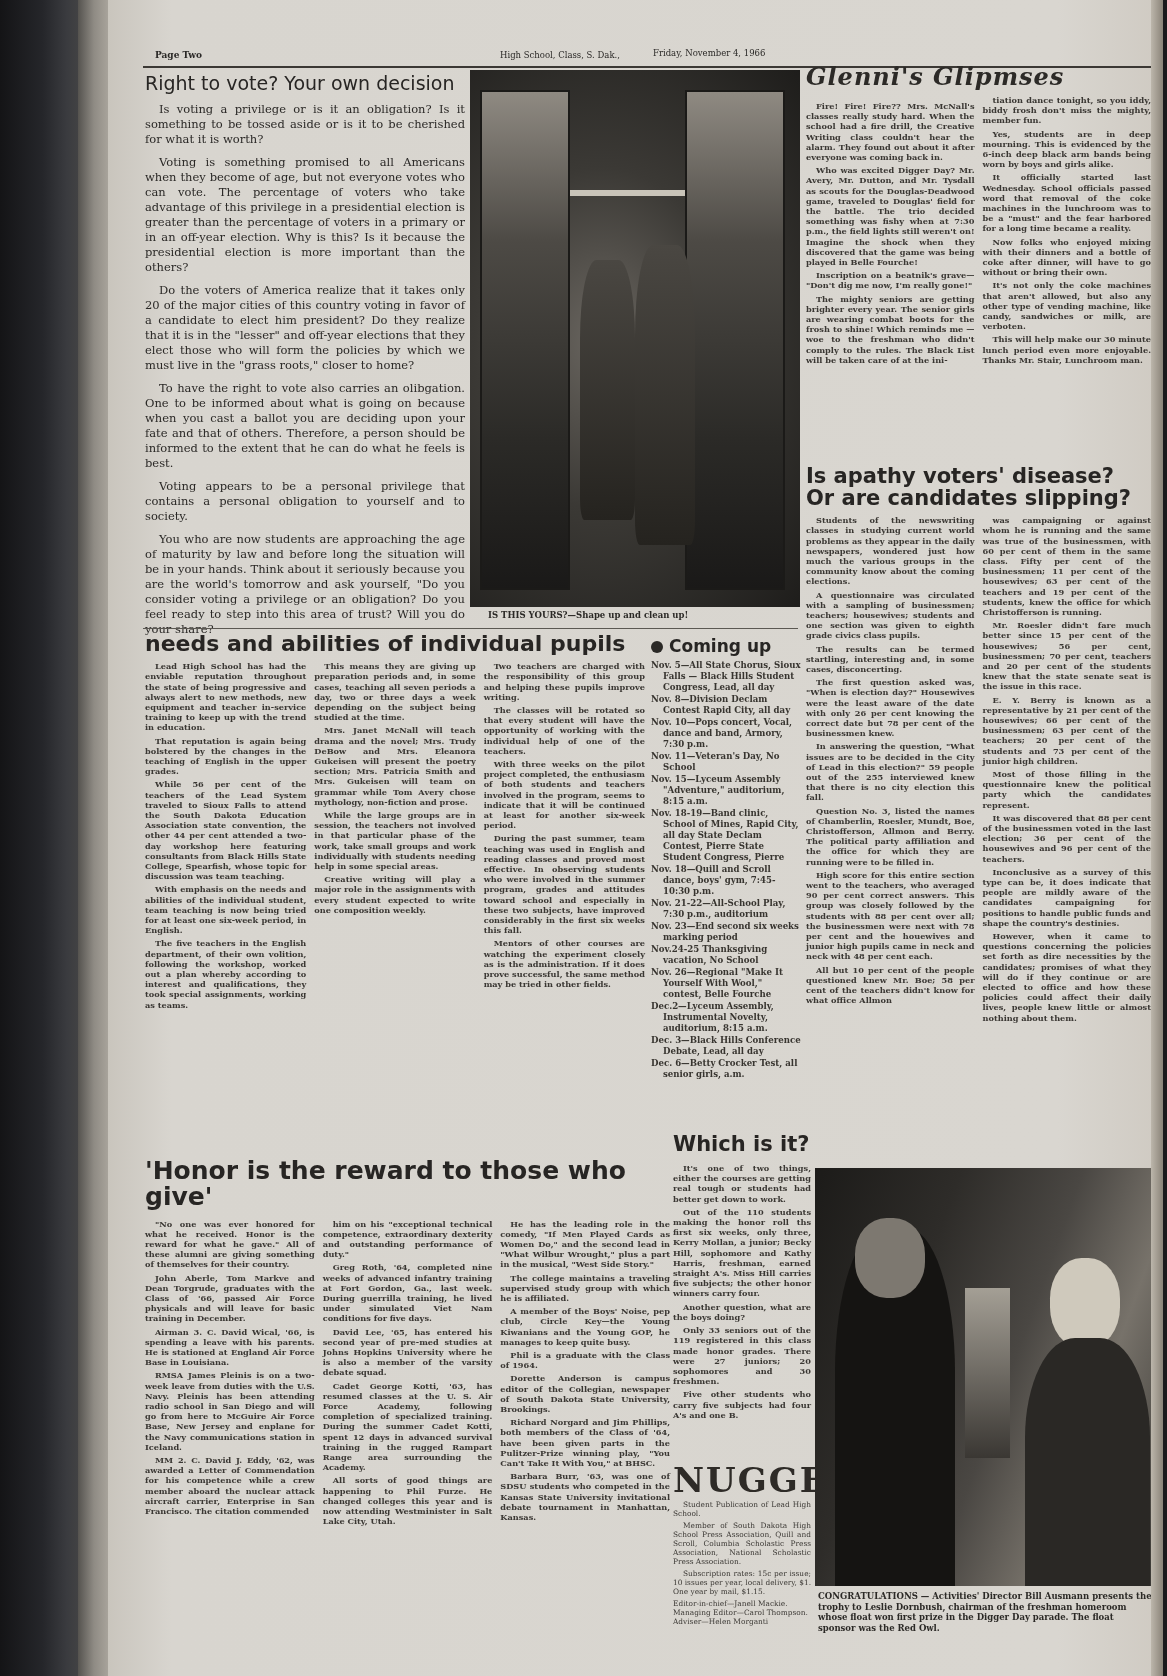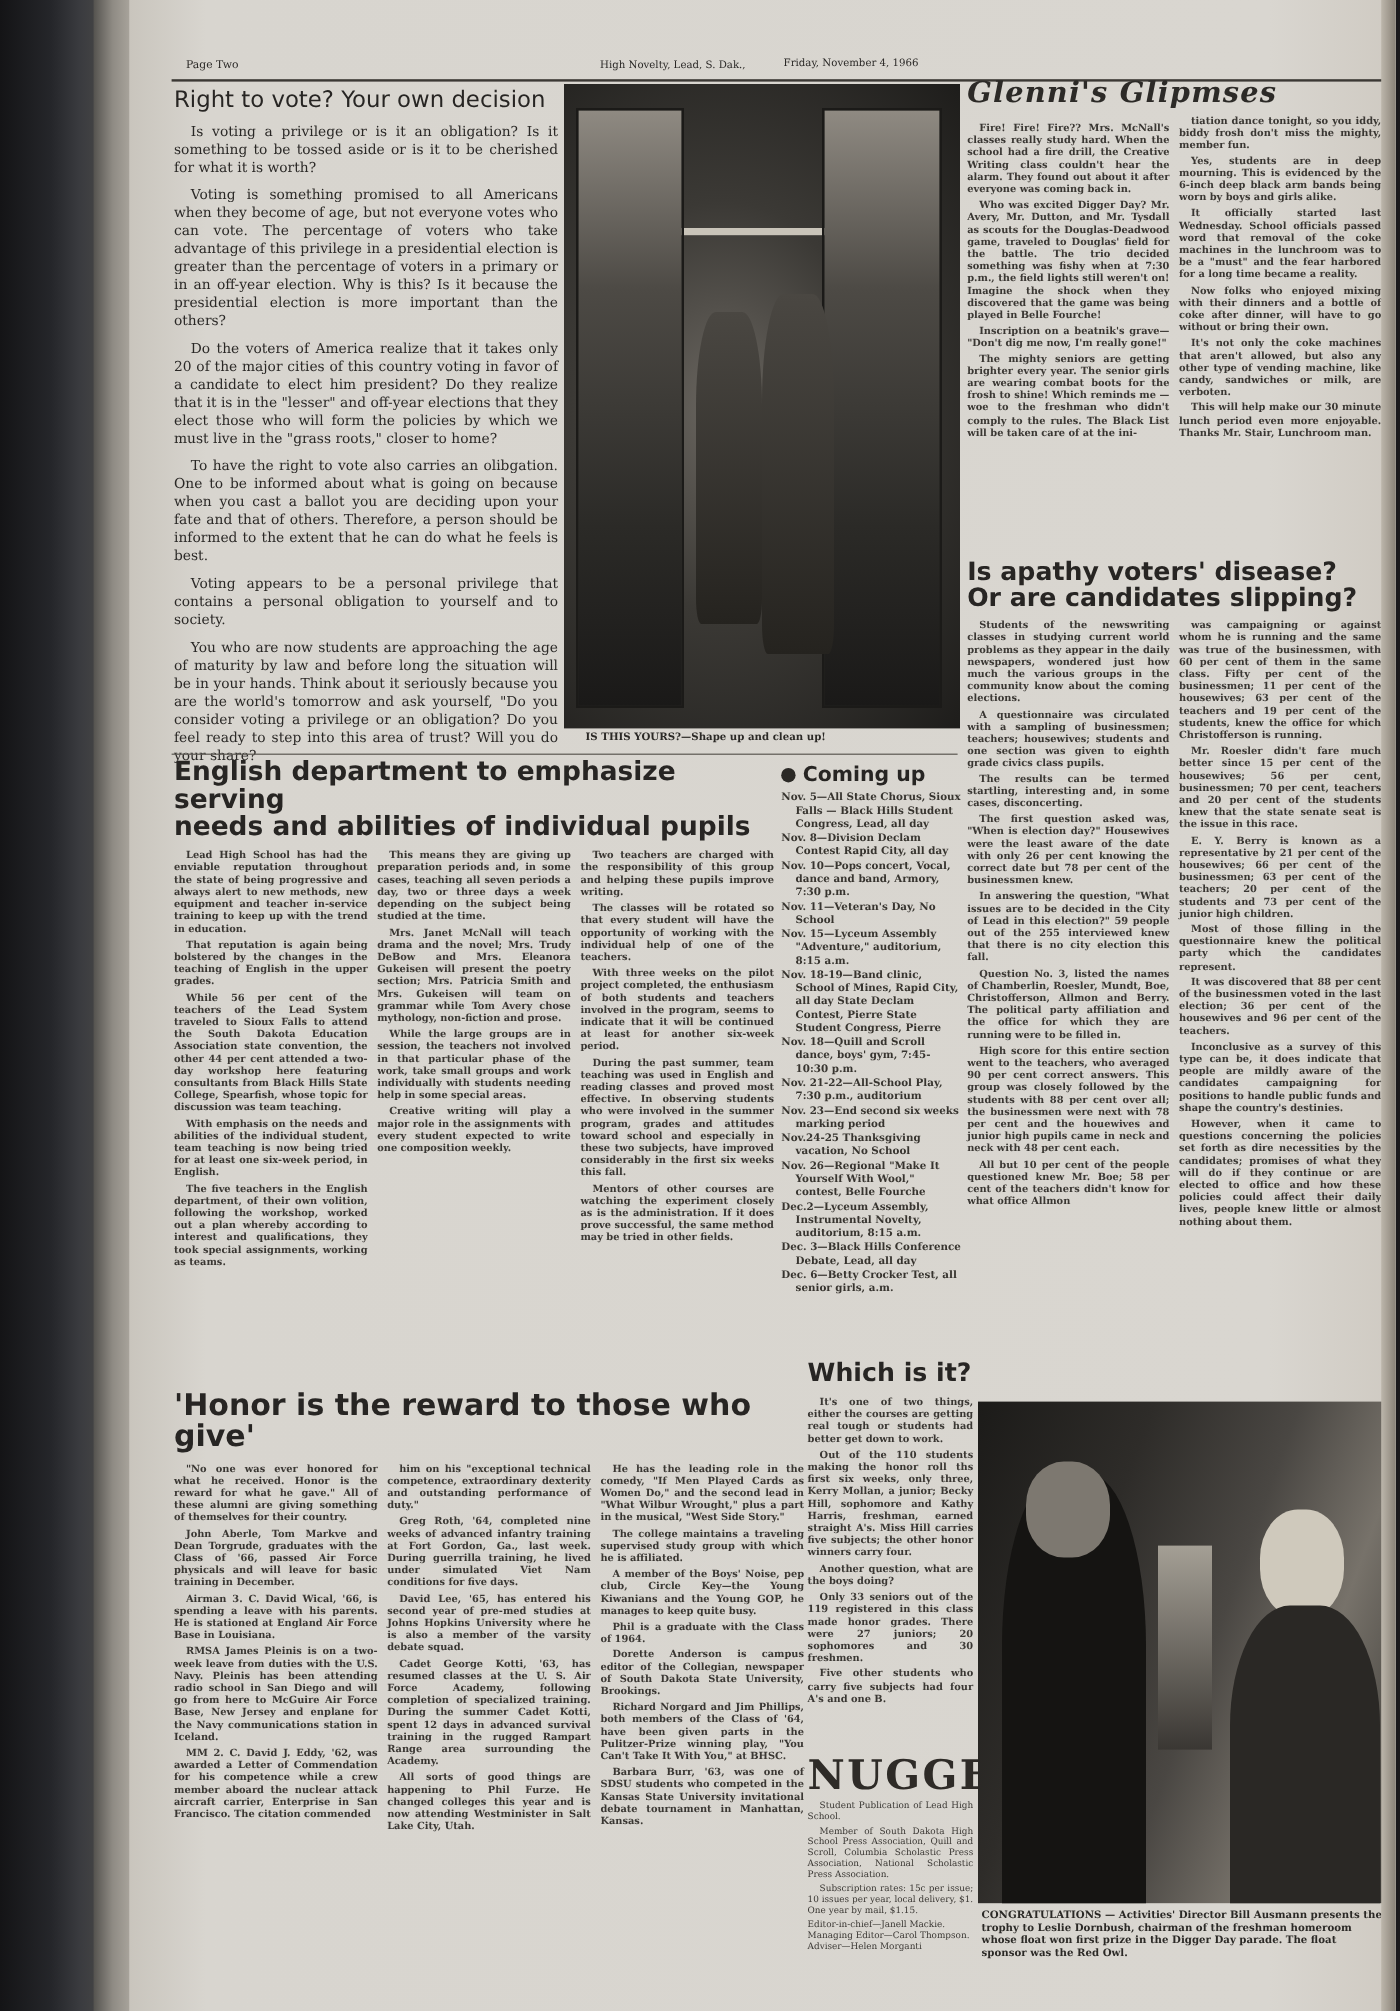--- a/index.html
+++ b/index.html
@@ -21,21 +21,21 @@
   .page {
     position: absolute; left: 108px; top: 0; width: 1055px; height: 1676px;
     background: #d6d3cc;
     background-image: linear-gradient(90deg, #c9c5bd 0%, #d8d5cf 6%, #d9d6d0 90%, #cfcac2 100%);
   }
   .right-edge {
     position: absolute; right: 0; top: 0; width: 12px; height: 1676px;
     background: linear-gradient(90deg, #bcb6ab, #8a8378);
   }
   .abs { position: absolute; }
-  .folio { font-size: 9px; font-weight: normal; top: 50px; text-align: center; }
+  .folio { font-size: 9px; font-weight: bold; top: 50px; text-align: center; }
   .rule { height: 2px; background: #3b3834; }
   .thinrule { height: 1px; background: #5b5852; }
   .sans-head {
     font-family: "DejaVu Sans", sans-serif;
     color: #272523;
     line-height: 1.05;
   }
   .italic-head { font-weight: bold; }
   .body-serif { font-size: 11.5px; line-height: 15px; text-align: justify; }
   .body-serif p { text-indent: 14px; margin-bottom: 8px; }
@@ -66,21 +66,21 @@
 </style>
 </head>
 <body>
 
 <div class="binder"></div>
 <div class="binder-edge"></div>
 
 <div class="page">
 
   <div class="abs folio" style="left:47px;">Page Two</div>
-  <div class="abs" style="left:392px; top:50px; font-size:8.5px;">High Novelty, Lead, S. Dak.,</div>
+  <div class="abs" style="left:392px; top:50px; font-size:8.5px;">High School, Class, S. Dak.,</div>
   <div class="abs" style="left:545px; top:48px; font-size:8.5px;">Friday, November 4, 1966</div>
   <div class="abs rule" style="left:35px; top:66px; width:1010px;"></div>
 
   <div class="abs" style="left:37px; top:74px; width:320px;">
     <div class="sans-head" style="font-size:19px; margin-bottom:8px;">Right to vote? Your own decision</div>
     <div class="body-serif">
       <p>Is voting a privilege or is it an obligation? Is it something to be tossed aside or is it to be cherished for what it is worth?</p>
       <p>Voting is something promised to all Americans when they become of age, but not everyone votes who can vote. The percentage of voters who take advantage of this privilege in a presidential election is greater than the percentage of voters in a primary or in an off-year election. Why is this? Is it because the presidential election is more important than the others?</p>
       <p>Do the voters of America realize that it takes only 20 of the major cities of this country voting in favor of a candidate to elect him president? Do they realize that it is in the "lesser" and off-year elections that they elect those who will form the policies by which we must live in the "grass roots," closer to home?</p>
       <p>To have the right to vote also carries an olibgation. One to be informed about what is going on because when you cast a ballot you are deciding upon your fate and that of others. Therefore, a person should be informed to the extent that he can do what he feels is best.</p>
@@ -140,21 +140,20 @@
         <p>It was discovered that 88 per cent of the businessmen voted in the last election; 36 per cent of the housewives and 96 per cent of the teachers.</p>
         <p>Inconclusive as a survey of this type can be, it does indicate that people are mildly aware of the candidates campaigning for positions to handle public funds and shape the country's destinies.</p>
         <p>However, when it came to questions concerning the policies set forth as dire necessities by the candidates; promises of what they will do if they continue or are elected to office and how these policies could affect their daily lives, people knew little or almost nothing about them.</p>
       </div>
     </div>
   </div>
 
   <div class="abs thinrule" style="left:35px; top:628px; width:655px;"></div>
 
   <div class="abs" style="left:37px; top:632px; width:500px;">
-    <div class="sans-head italic-head" style="font-size:22px;">English department to emphasize serving</div>
     <div class="sans-head italic-head" style="font-size:22px; margin-bottom:6px;">needs and abilities of individual pupils</div>
     <div class="cols small-body">
       <div>
         <p>Lead High School has had the enviable reputation throughout the state of being progressive and always alert to new methods, new equipment and teacher in-service training to keep up with the trend in education.</p>
         <p>That reputation is again being bolstered by the changes in the teaching of English in the upper grades.</p>
         <p>While 56 per cent of the teachers of the Lead System traveled to Sioux Falls to attend the South Dakota Education Association state convention, the other 44 per cent attended a two-day workshop here featuring consultants from Black Hills State College, Spearfish, whose topic for discussion was team teaching.</p>
         <p>With emphasis on the needs and abilities of the individual student, team teaching is now being tried for at least one six-week period, in English.</p>
         <p>The five teachers in the English department, of their own volition, following the workshop, worked out a plan whereby according to interest and qualifications, they took special assignments, working as teams.</p>
       </div>
       <div>

